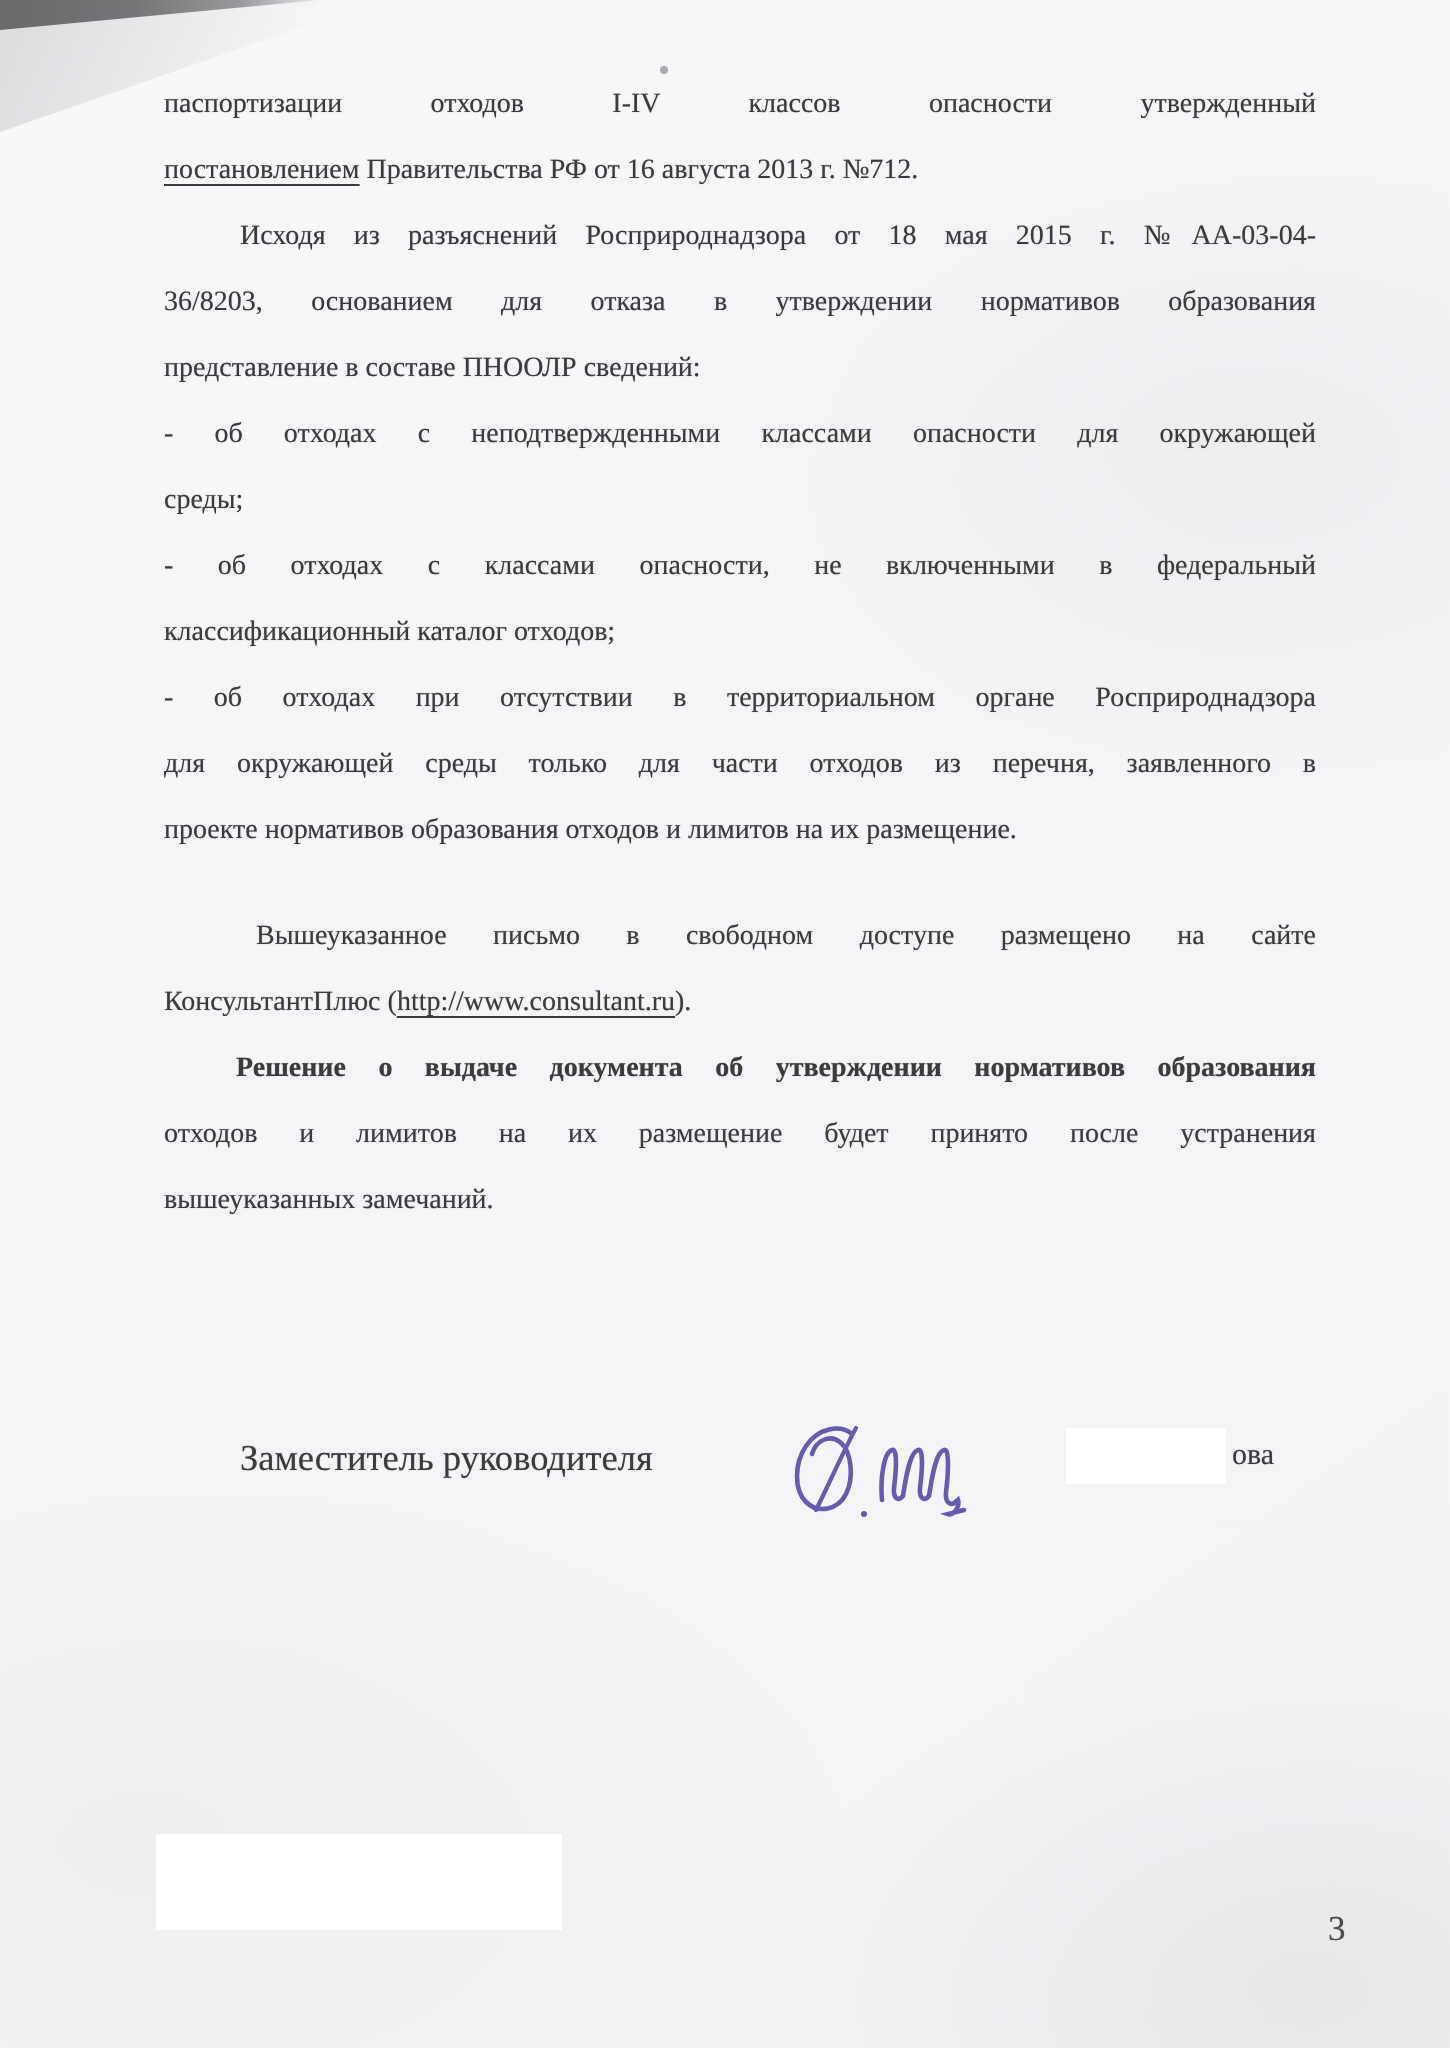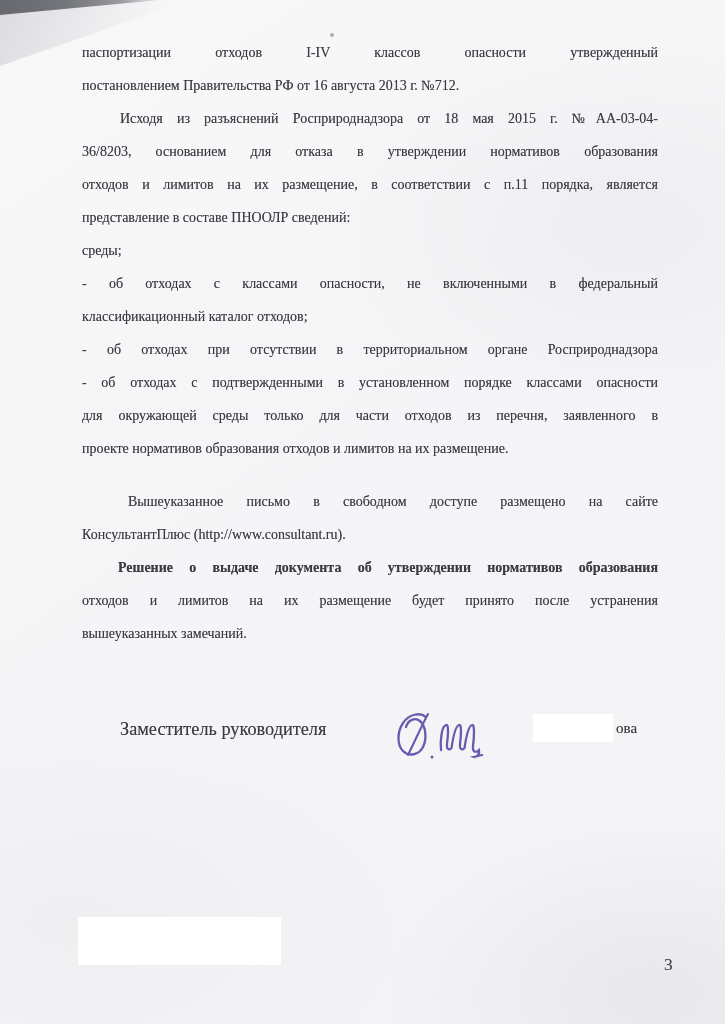--- a/index.html
+++ b/index.html
@@ -26,21 +26,21 @@
     background:linear-gradient(115deg,rgba(150,152,160,.30),rgba(150,152,160,0) 75%);
     clip-path:polygon(0 0,190px 0,0 66px);
   }
   .doc-body{
     position:absolute;left:82px;top:36px;width:576px;
     font-size:14px;line-height:33px;color:#3a3a42;
     text-shadow:0 0 .5px rgba(72,72,84,.55);
   }
   .line{text-align:left;white-space:normal;}
   .line.jl{text-align:justify;text-align-last:justify;}
-  .u{text-decoration-thickness:1.4px;text-underline-offset:3px;}
+  .u{text-decoration:underline;text-decoration-thickness:1.4px;text-underline-offset:3px;}
   .speck{position:absolute;width:4px;height:4px;border-radius:50%;background:#9a97a0;opacity:.8;}
   .sig-row{position:absolute;left:0;top:714px;width:725px;height:70px;}
   .sig-title{
     position:absolute;left:120px;top:5px;
     font-size:18.3px;color:#3a3a42;text-shadow:0 0 .5px rgba(72,72,84,.55);
   }
   .sig-svg{position:absolute;left:391px;top:-6px;}
   .redact{position:absolute;background:#ffffff;}
   .redact-name{left:533px;top:0px;width:80px;height:28px;}
   .name-suffix{
@@ -60,27 +60,26 @@
 
   <div class="corner-dark"></div>
   <div class="corner-soft"></div>
   <div class="speck" style="left:330px;top:33px;"></div>
 
   <div class="doc-body">
       <div class="line jl"><span>паспортизации отходов I-IV классов опасности утвержденный</span></div>
       <div class="line"><span class="u">постановлением</span><span> Правительства РФ от 16 августа 2013 г. №712.</span></div>
       <div class="line jl" style="padding-left: 38px;"><span>Исходя из разъяснений Росприроднадзора от 18 мая 2015 г. №АА-03-04-</span></div>
       <div class="line jl"><span>36/8203, основанием для отказа в утверждении нормативов образования</span></div>
-      <div class="line jl"><span>отходов и лимитов на их размещение, в соответствии с п.11 порядка, является</span></div>
       <div class="line"><span>представление в составе ПНООЛР сведений:</span></div>
+      <div class="line jl"><span>- об отходах с неподтвержденными классами опасности для окружающей</span></div>
       <div class="line"><span>среды;</span></div>
       <div class="line jl"><span>- об отходах с классами опасности, не включенными в федеральный</span></div>
       <div class="line"><span>классификационный каталог отходов;</span></div>
       <div class="line jl"><span>- об отходах при отсутствии в территориальном органе Росприроднадзора</span></div>
-      <div class="line jl"><span>- об отходах с подтвержденными в установленном порядке классами опасности</span></div>
       <div class="line jl"><span>для окружающей среды только для части отходов из перечня, заявленного в</span></div>
       <div class="line"><span>проекте нормативов образования отходов и лимитов на их размещение.</span></div>
       <div class="line jl" style="padding-left: 46px; margin-top: 20px;"><span>Вышеуказанное письмо в свободном доступе размещено на сайте</span></div>
       <div class="line"><span>КонсультантПлюс (</span><span class="u">http://www.consultant.ru</span><span>).</span></div>
       <div class="line jl" style="padding-left: 36px; font-weight: bold;"><span>Решение о выдаче документа об утверждении нормативов образования</span></div>
       <div class="line jl"><span>отходов и лимитов на их размещение будет принято после устранения</span></div>
       <div class="line"><span>вышеуказанных замечаний.</span></div>
     </div>
 
   <div class="sig-row">

